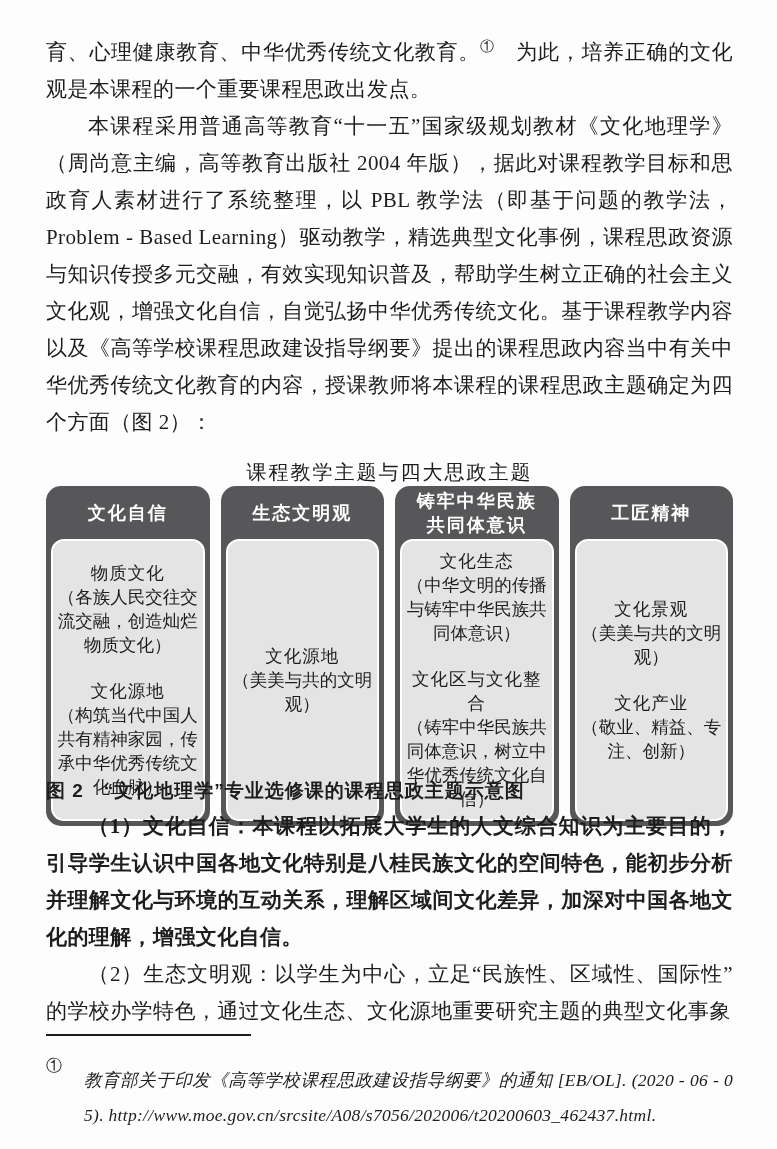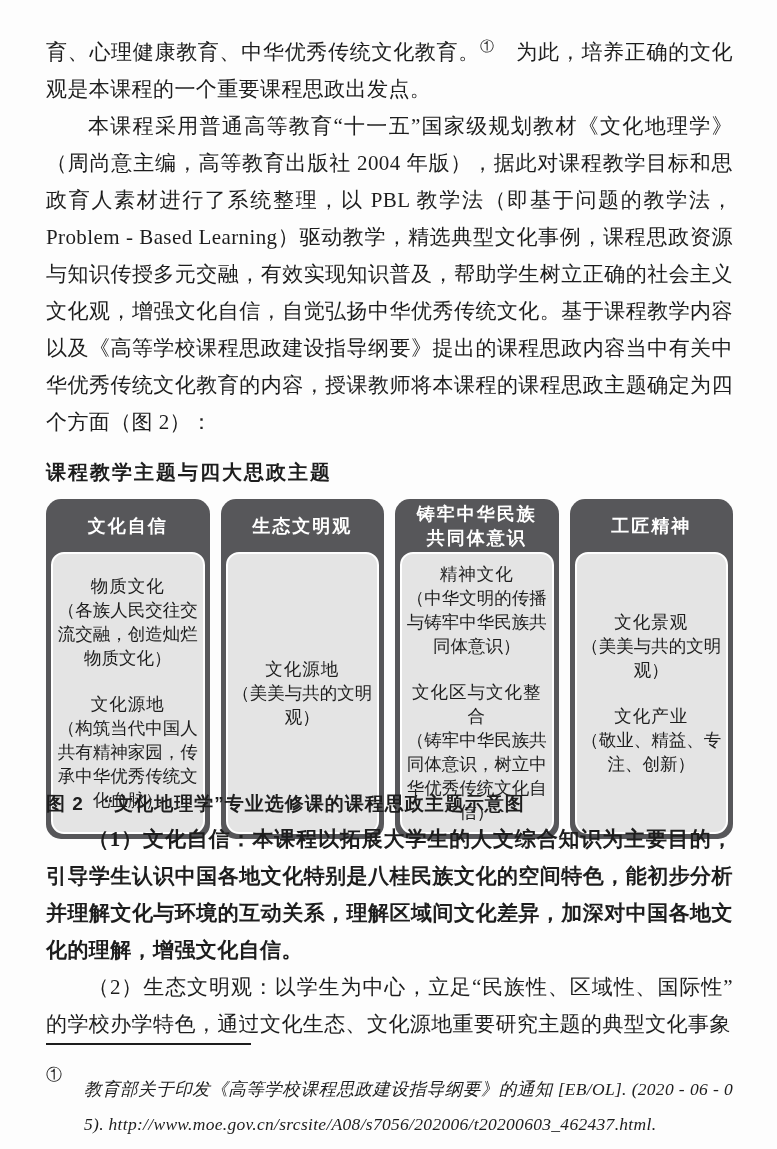--- a/index.html
+++ b/index.html
@@ -25,25 +25,25 @@
     text-align:justify;text-justify:inter-ideograph;
     letter-spacing:0.4px;
   }
   .body-text.indent{text-indent:2em;}
   .fnref{
     font-size:14px;line-height:0;vertical-align:super;
   }
   
   .fig-title{
     margin-top:18px;
+    text-align:center;
     font-family:"Liberation Sans","DejaVu Sans",sans-serif;
-    font-weight:bold;font-size:20px;letter-spacing:2px;
+    font-weight:normal;font-size:20px;letter-spacing:2px;
   }
   .diagram{
-    margin-top:13px;
     display:grid;grid-template-columns:repeat(4,1fr);gap:11px;
     height:268px;
   }
   .col{
     background:var(--header-bg);
     border-radius:15px;
     display:flex;flex-direction:column;
     padding:0 5px 5px 5px;
   }
   .col-header{
@@ -122,21 +122,21 @@
           <div class="entry-desc">（美美与共的文明观）</div>
         </div>
       </div>
     </div>
 
     <div class="col">
       <div class="col-header">铸牢中华民族
 共同体意识</div>
       <div class="col-body">
         <div class="entry">
-          <div class="entry-title">精神文化</div>
+          <div class="entry-title">文化生态</div>
           <div class="entry-desc">（中华文明的传播与铸牢中华民族共同体意识）</div>
         </div>
         <div class="entry">
           <div class="entry-title">文化区与文化整合</div>
           <div class="entry-desc">（铸牢中华民族共同体意识，树立中华优秀传统文化自信）</div>
         </div>
       </div>
     </div>
 
     <div class="col">

